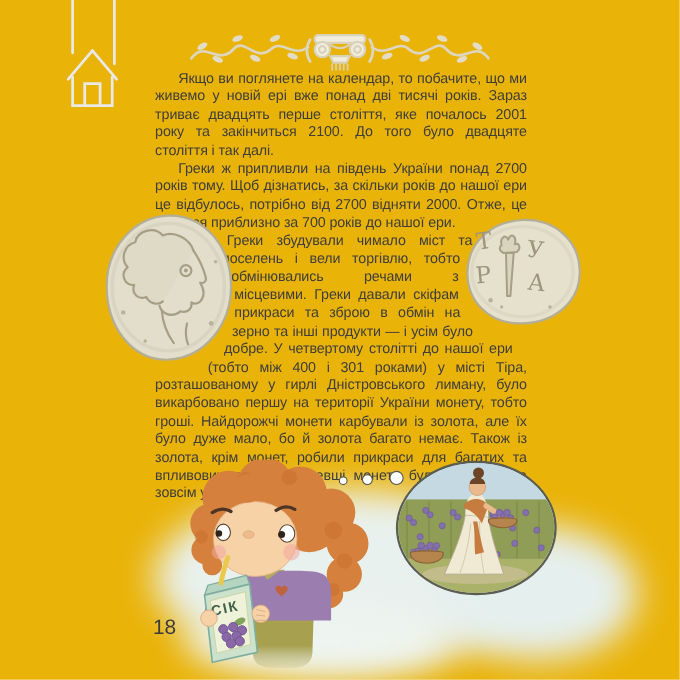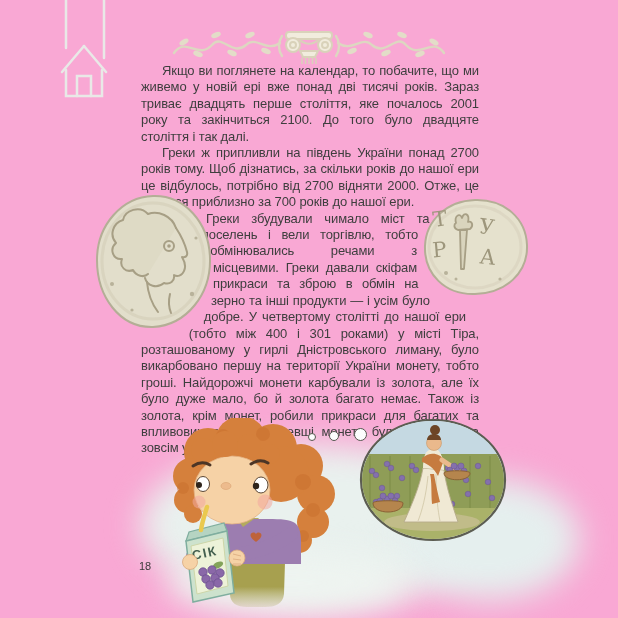--- a/index.html
+++ b/index.html
@@ -4,21 +4,21 @@
 <style>
   * { box-sizing: border-box; }
   html, body { margin: 0; padding: 0; }
   body {
     width: 618px; height: 618px;
     background: #ffffff;
     font-family: "Liberation Sans", sans-serif;
     position: relative;
     overflow: hidden;
   }
-  .page { position: absolute; inset: 0; background: #f9a8d4; }
+  .page { position: absolute; inset: 0; background: #eab308; }
 
   
   .wash { position: absolute; border-radius: 50%; filter: blur(16px); }
   #wash1 { left: 140px; top: 445px; width: 350px; height: 160px; background: #e9f1ee; }
   #wash2 { left: 398px; top: 478px; width: 182px; height: 122px; background: #e5efee; }
   #wash3 { left: 168px; top: 552px; width: 244px; height: 62px; background: #eef4f0; }
 
   .bookmark { position: absolute; left: 60px; top: 0; }
   .ornament { position: absolute; left: 172px; top: 26px; }
 
@@ -49,21 +49,21 @@
   .thought-dot {
     position: absolute; background: #fcfdfd;
     border: 1.6px solid #55564e; border-radius: 50%;
   }
   #dot1 { left: 308px; top: 433px; width: 8px;  height: 8px; }
   #dot2 { left: 329px; top: 431px; width: 10px; height: 10px; }
   #dot3 { left: 354px; top: 428px; width: 13px; height: 13px; }
 
   .page-number {
     position: absolute; left: 139px; top: 560px;
-    font-size: 11px; color: #3b3b3b;
+    font-size: 19px; color: #3b3b3b;
   }
 </style>
 </head>
 <body>
 
 <div class="page">
 
   <div class="wash" id="wash1"></div>
   <div class="wash" id="wash2"></div>
   <div class="wash" id="wash3"></div>

